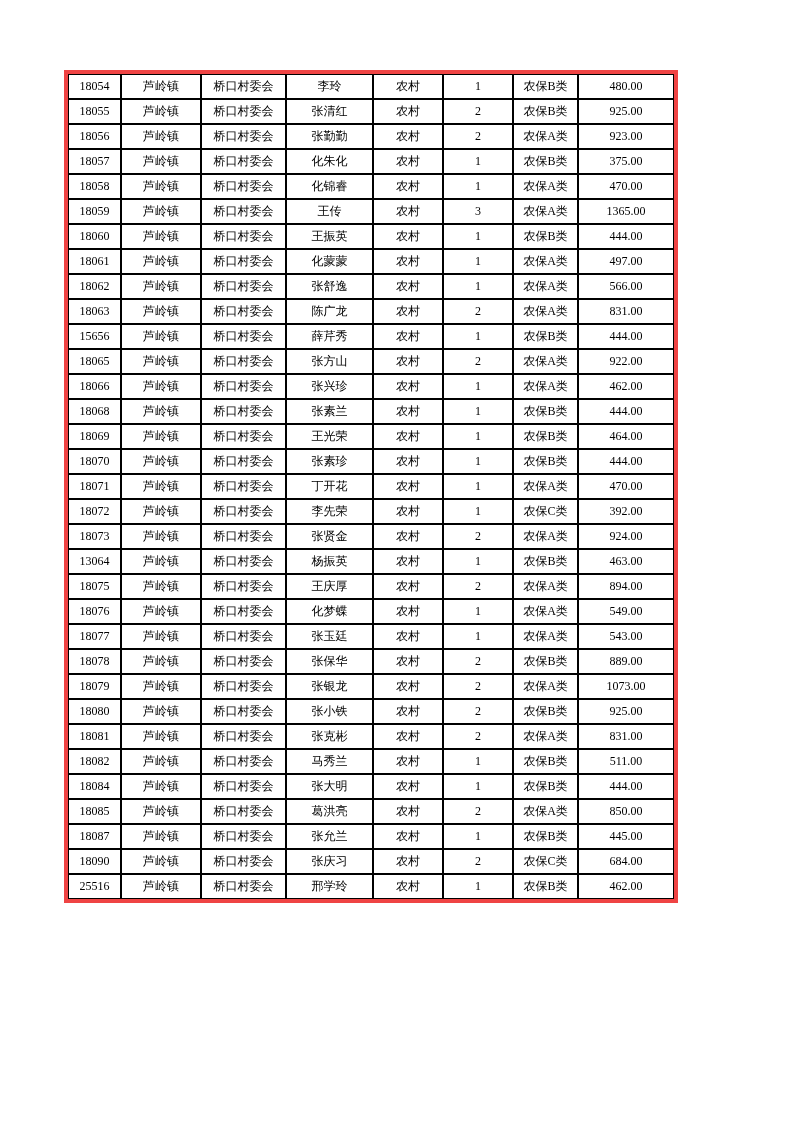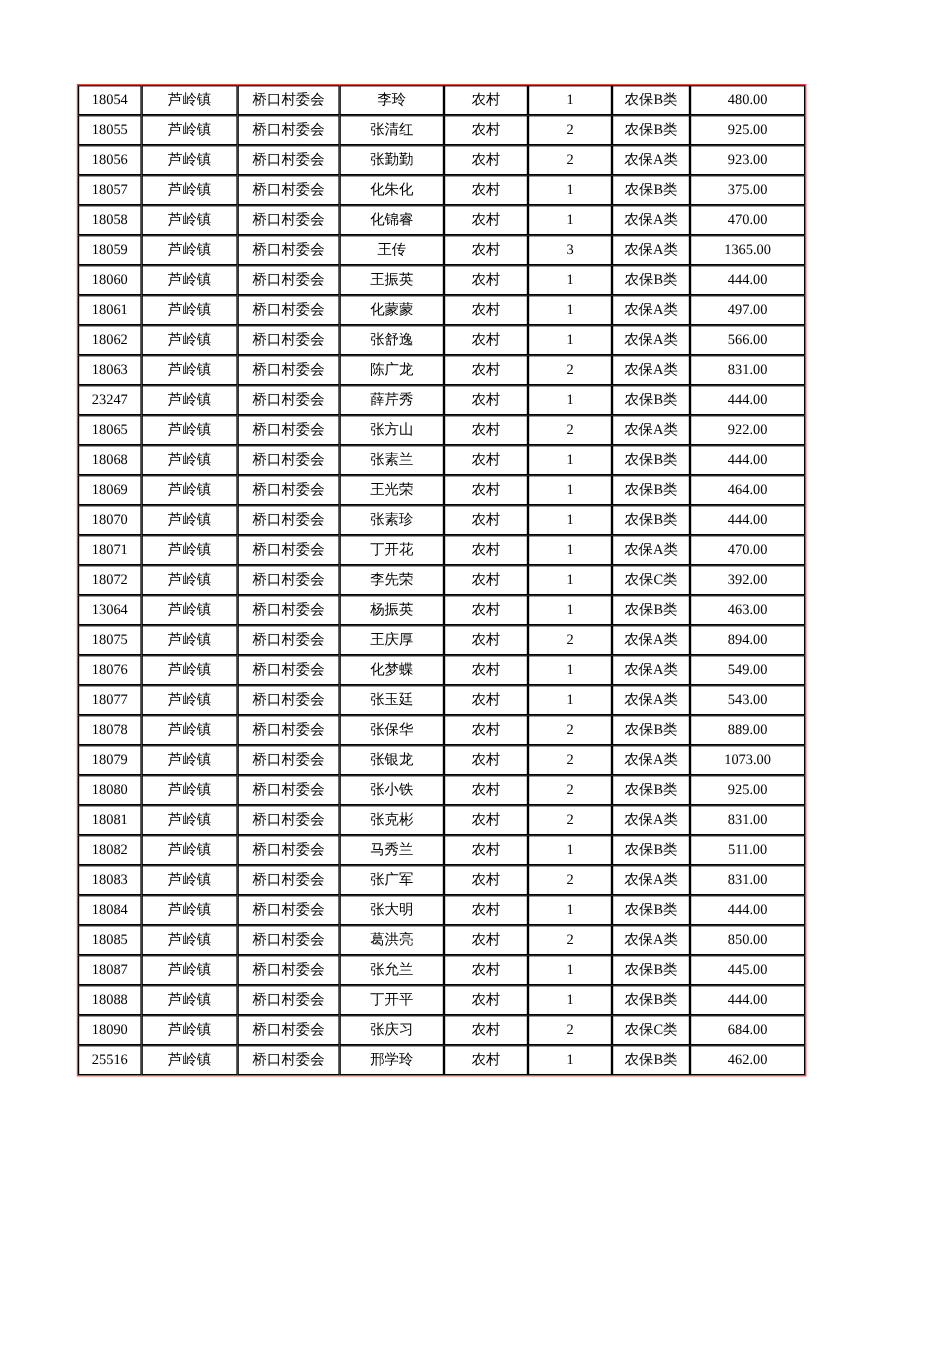--- a/index.html
+++ b/index.html
@@ -24,21 +24,21 @@
     background: #ffffff;
   }
   table.records {
     position: absolute;
     left: 64px;
     top: 70px;
     width: 606px;
     border-collapse: separate;
     border-spacing: 0;
     table-layout: fixed;
-    border: 1px solid #ef4444;
+    border: 4px solid #ef4444;
   }
   table.records td {
     border: 1px solid #000000;
     height: 23px;
     padding: 0 2px;
     text-align: center;
     vertical-align: middle;
     font-size: 12px;
     line-height: 23px;
     white-space: nowrap;
@@ -163,38 +163,48 @@
           <td>18063</td>
           <td>芦岭镇</td>
           <td>桥口村委会</td>
           <td>陈广龙</td>
           <td>农村</td>
           <td>2</td>
           <td>农保A类</td>
           <td>831.00</td>
         </tr>
         <tr>
-          <td>23247</td>
+          <td>15656</td>
           <td>芦岭镇</td>
           <td>桥口村委会</td>
           <td>薛芹秀</td>
           <td>农村</td>
           <td>1</td>
           <td>农保B类</td>
           <td>444.00</td>
         </tr>
         <tr>
           <td>18065</td>
           <td>芦岭镇</td>
           <td>桥口村委会</td>
           <td>张方山</td>
           <td>农村</td>
           <td>2</td>
           <td>农保A类</td>
           <td>922.00</td>
+        </tr>
+        <tr>
+          <td>18066</td>
+          <td>芦岭镇</td>
+          <td>桥口村委会</td>
+          <td>张兴珍</td>
+          <td>农村</td>
+          <td>1</td>
+          <td>农保A类</td>
+          <td>462.00</td>
         </tr>
         <tr>
           <td>18068</td>
           <td>芦岭镇</td>
           <td>桥口村委会</td>
           <td>张素兰</td>
           <td>农村</td>
           <td>1</td>
           <td>农保B类</td>
           <td>444.00</td>
@@ -233,20 +243,30 @@
           <td>18072</td>
           <td>芦岭镇</td>
           <td>桥口村委会</td>
           <td>李先荣</td>
           <td>农村</td>
           <td>1</td>
           <td>农保C类</td>
           <td>392.00</td>
         </tr>
         <tr>
+          <td>18073</td>
+          <td>芦岭镇</td>
+          <td>桥口村委会</td>
+          <td>张贤金</td>
+          <td>农村</td>
+          <td>2</td>
+          <td>农保A类</td>
+          <td>924.00</td>
+        </tr>
+        <tr>
           <td>13064</td>
           <td>芦岭镇</td>
           <td>桥口村委会</td>
           <td>杨振英</td>
           <td>农村</td>
           <td>1</td>
           <td>农保B类</td>
           <td>463.00</td>
         </tr>
         <tr>
@@ -323,30 +343,20 @@
           <td>18082</td>
           <td>芦岭镇</td>
           <td>桥口村委会</td>
           <td>马秀兰</td>
           <td>农村</td>
           <td>1</td>
           <td>农保B类</td>
           <td>511.00</td>
         </tr>
         <tr>
-          <td>18083</td>
-          <td>芦岭镇</td>
-          <td>桥口村委会</td>
-          <td>张广军</td>
-          <td>农村</td>
-          <td>2</td>
-          <td>农保A类</td>
-          <td>831.00</td>
-        </tr>
-        <tr>
           <td>18084</td>
           <td>芦岭镇</td>
           <td>桥口村委会</td>
           <td>张大明</td>
           <td>农村</td>
           <td>1</td>
           <td>农保B类</td>
           <td>444.00</td>
         </tr>
         <tr>
@@ -361,30 +371,20 @@
         </tr>
         <tr>
           <td>18087</td>
           <td>芦岭镇</td>
           <td>桥口村委会</td>
           <td>张允兰</td>
           <td>农村</td>
           <td>1</td>
           <td>农保B类</td>
           <td>445.00</td>
-        </tr>
-        <tr>
-          <td>18088</td>
-          <td>芦岭镇</td>
-          <td>桥口村委会</td>
-          <td>丁开平</td>
-          <td>农村</td>
-          <td>1</td>
-          <td>农保B类</td>
-          <td>444.00</td>
         </tr>
         <tr>
           <td>18090</td>
           <td>芦岭镇</td>
           <td>桥口村委会</td>
           <td>张庆习</td>
           <td>农村</td>
           <td>2</td>
           <td>农保C类</td>
           <td>684.00</td>

